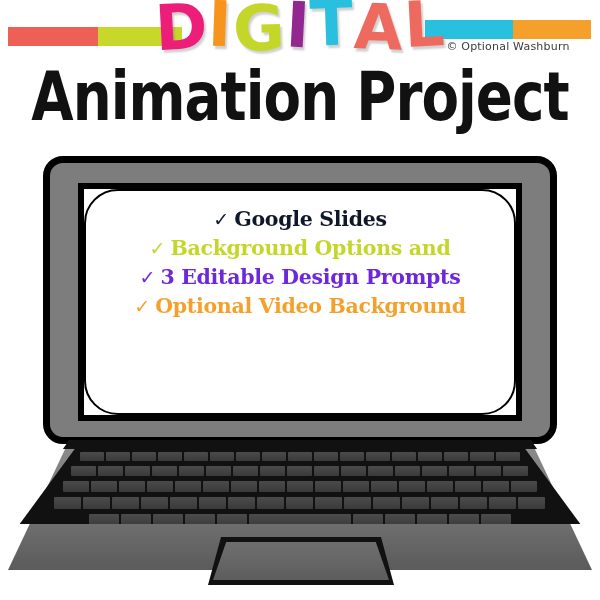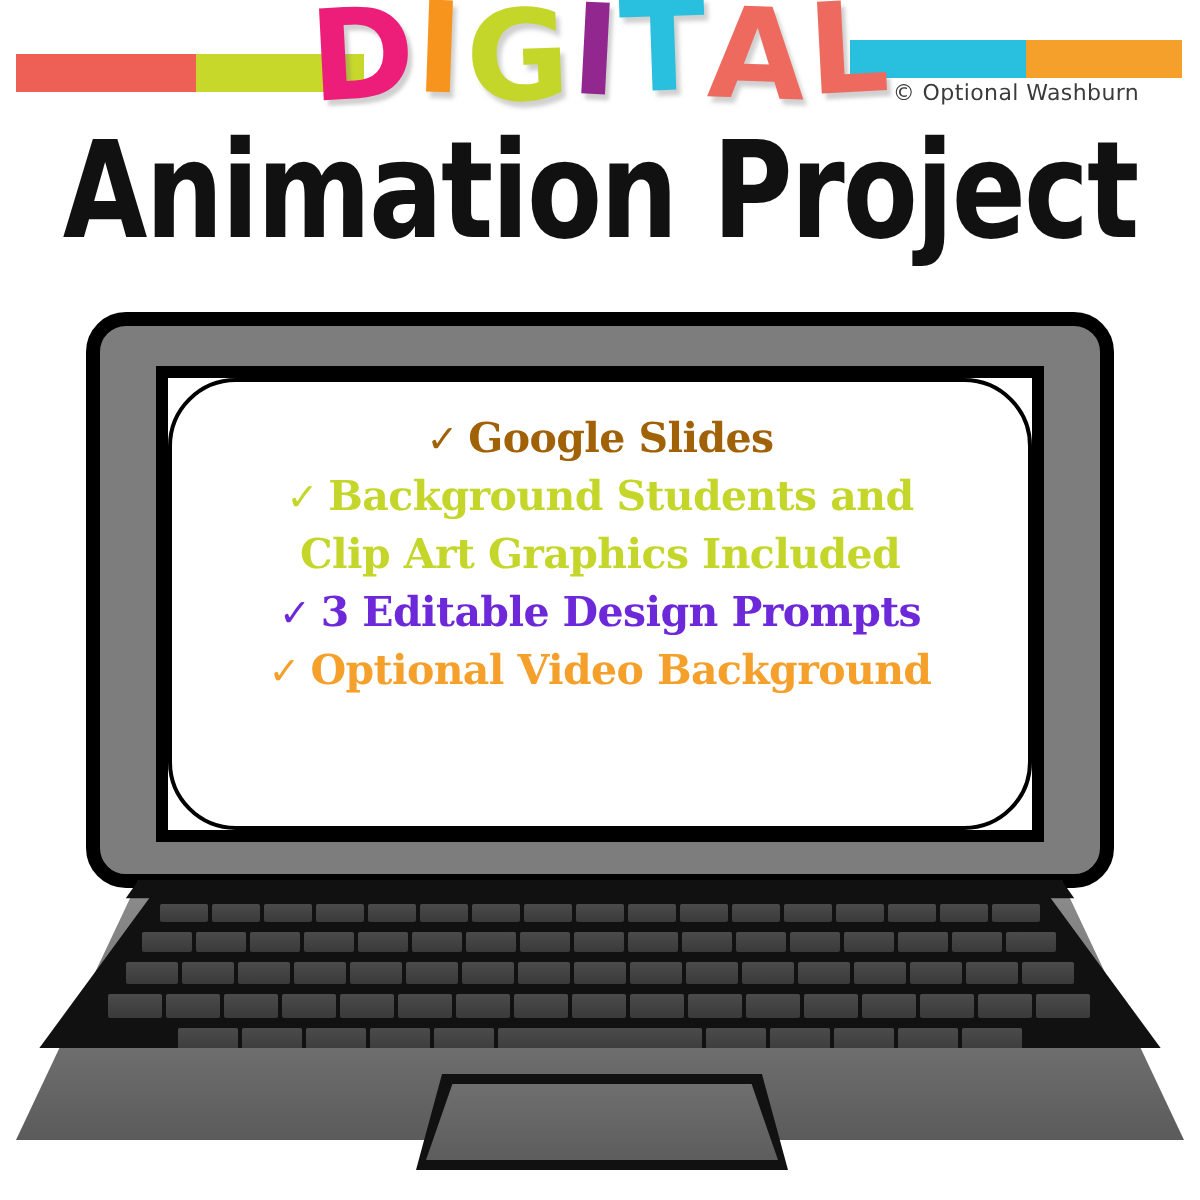--- a/index.html
+++ b/index.html
@@ -226,23 +226,22 @@
   <div id="credit">© Optional Washburn</div>
 
   <div id="main-title">Animation Project</div>
 
   <div id="laptop">
 
     <div id="lid">
       <div id="lid-inner">
         <div id="screen">
           <div id="feature-list">
-              <div class="feature-line" style="color: #a16207;"><span class="check">✓</span><span>Google Slides</span></div>
-              <div class="feature-line" style="color: rgb(197, 214, 43);"><span class="check">✓</span><span>Background Students and</span></div>
-              <div class="feature-cont" style="color: rgb(197, 214, 43);">Clip Art Graphics Included</div>
+              <div class="feature-line" style="color: #0f172a;"><span class="check">✓</span><span>Google Slides</span></div>
+              <div class="feature-line" style="color: rgb(197, 214, 43);"><span class="check">✓</span><span>Background Options and</span></div>
               <div class="feature-line" style="color: #6d28d9;"><span class="check">✓</span><span>3 Editable Design Prompts</span></div>
               <div class="feature-line" style="color: rgb(245, 160, 43);"><span class="check">✓</span><span>Optional Video Background</span></div>
             </div>
         </div>
       </div>
     </div>
 
     <div id="base">
       <div id="base-body"></div>
       <div id="base-edge"></div>

